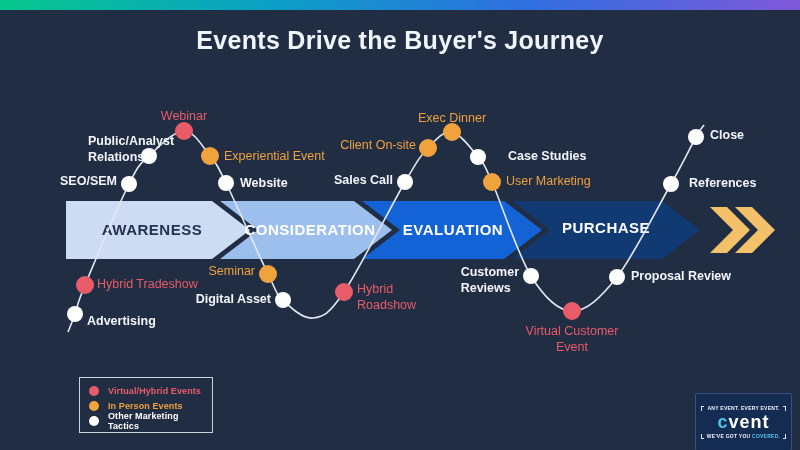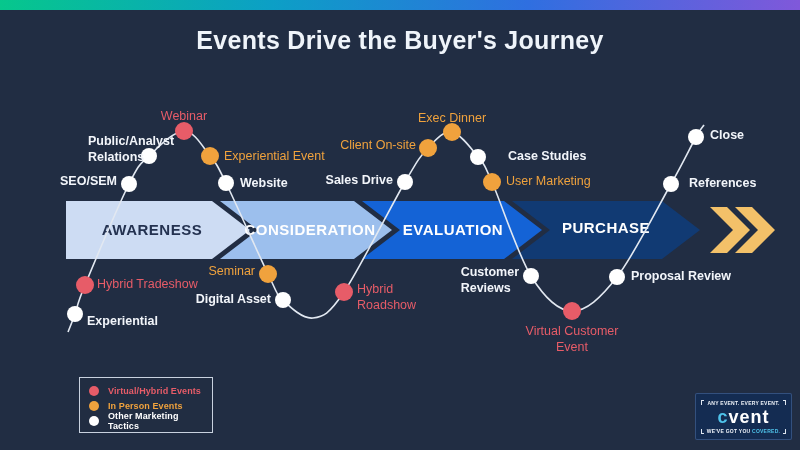--- a/index.html
+++ b/index.html
@@ -9,21 +9,21 @@
   .slide-title{position:absolute;left:0;top:26px;width:800px;text-align:center;color:#eff4fa;font-size:25px;font-weight:700;letter-spacing:.3px;}
   #diagram-svg{position:absolute;left:0;top:0;}
   #diagram-svg text{font-family:"Liberation Sans",sans-serif;font-size:15px;font-weight:700;letter-spacing:.5px;}
   #label-layer{position:absolute;left:0;top:0;width:800px;height:450px;pointer-events:none;}
   .node-label{position:absolute;transform:translateY(-50%);font-size:12.5px;line-height:15.5px;font-weight:600;white-space:pre-line;color:#f2f5fa;}
   .node-label.in_person,.node-label.virtual_hybrid{font-weight:400;}
   .legend{position:absolute;left:79px;top:377px;width:132px;padding:5px 0 4px 0;border:1.5px solid #c9d2df;background:rgba(33,45,67,.2);}
   .legend-row{display:flex;align-items:center;height:15px;padding-left:9px;}
   .legend-dot{width:10px;height:10px;border-radius:50%;flex:0 0 auto;}
   .legend-label{margin-left:9px;font-size:9px;font-weight:700;letter-spacing:.1px;}
-  .cvent-box{position:absolute;left:695px;top:393px;width:97px;height:47px;background:#142c52;border:1px solid rgba(110,150,210,.35);border-radius:2px;display:flex;flex-direction:column;justify-content:center;align-items:center;box-sizing:border-box;padding:19px 5px;}
+  .cvent-box{position:absolute;left:695px;top:393px;width:97px;height:58px;background:#142c52;border:1px solid rgba(110,150,210,.35);border-radius:2px;display:flex;flex-direction:column;justify-content:center;align-items:center;box-sizing:border-box;padding:19px 5px;}
   .cv-row{display:flex;align-items:center;width:100%;}
   .cv-small{color:#eef2f8;font-size:5px;font-weight:700;letter-spacing:.25px;white-space:nowrap;padding:0 3px;}
   .cv-corner{flex:1 1 auto;height:4px;}
   .cv-top .cv-corner{border-top:1px solid #dfe6f0;}
   .cv-top .cv-corner:first-child{border-left:1px solid #dfe6f0;}
   .cv-top .cv-corner:last-child{border-right:1px solid #dfe6f0;}
   .cv-bottom{align-items:flex-end;}
   .cv-bottom .cv-corner{border-bottom:1px solid #dfe6f0;}
   .cv-bottom .cv-corner:first-child{border-left:1px solid #dfe6f0;}
   .cv-bottom .cv-corner:last-child{border-right:1px solid #dfe6f0;}
@@ -72,33 +72,33 @@
         <circle cx="492" cy="182" r="9" fill="#f0a23d"></circle>
         <circle cx="531" cy="276" r="8" fill="#ffffff"></circle>
         <circle cx="572" cy="311" r="9" fill="#e75c68"></circle>
         <circle cx="617" cy="277" r="8" fill="#ffffff"></circle>
         <circle cx="671" cy="184" r="8" fill="#ffffff"></circle>
         <circle cx="696" cy="137" r="8" fill="#ffffff"></circle>
       </g>
   </svg>
 
   <div id="label-layer">
-      <div class="node-label other" style="top: 322px; left: 87px;">Experiential</div>
+      <div class="node-label other" style="top: 322px; left: 87px;">Advertising</div>
       <div class="node-label virtual_hybrid" style="color: rgb(231, 92, 104); top: 285px; left: 97px;">Hybrid Tradeshow</div>
       <div class="node-label other" style="top: 182px; right: 683px; text-align: left;">SEO/SEM</div>
       <div class="node-label other" style="top: 149px; left: 88px;">Public/Analyst
 Relations</div>
       <div class="node-label virtual_hybrid" style="color: rgb(231, 92, 104); top: 117px; left: 184px; transform: translate(-50%, -50%); text-align: center;">Webinar</div>
       <div class="node-label in_person" style="color: rgb(240, 162, 61); top: 157px; left: 224px;">Experiential Event</div>
       <div class="node-label other" style="top: 184px; left: 240px;">Website</div>
       <div class="node-label in_person" style="color: rgb(240, 162, 61); top: 272px; right: 545px; text-align: left;">Seminar</div>
       <div class="node-label other" style="top: 300px; right: 529px; text-align: left;">Digital Asset</div>
       <div class="node-label virtual_hybrid" style="color: rgb(231, 92, 104); top: 297px; left: 357px;">Hybrid
 Roadshow</div>
-      <div class="node-label other" style="top: 181px; right: 407px; text-align: left;">Sales Drive</div>
+      <div class="node-label other" style="top: 181px; right: 407px; text-align: left;">Sales Call</div>
       <div class="node-label in_person" style="color: rgb(240, 162, 61); top: 146px; right: 384px; text-align: left;">Client On-site</div>
       <div class="node-label in_person" style="color: rgb(240, 162, 61); top: 119px; left: 452px; transform: translate(-50%, -50%); text-align: center;">Exec Dinner</div>
       <div class="node-label other" style="top: 157px; left: 508px;">Case Studies</div>
       <div class="node-label in_person" style="color: rgb(240, 162, 61); top: 182px; left: 506px;">User Marketing</div>
       <div class="node-label other" style="top: 280px; right: 281px; text-align: left;">Customer
 Reviews</div>
       <div class="node-label virtual_hybrid" style="color: rgb(231, 92, 104); top: 339px; left: 572px; transform: translate(-50%, -50%); text-align: center;">Virtual Customer
 Event</div>
       <div class="node-label other" style="top: 277px; left: 631px;">Proposal Review</div>
       <div class="node-label other" style="top: 184px; left: 689px;">References</div>

